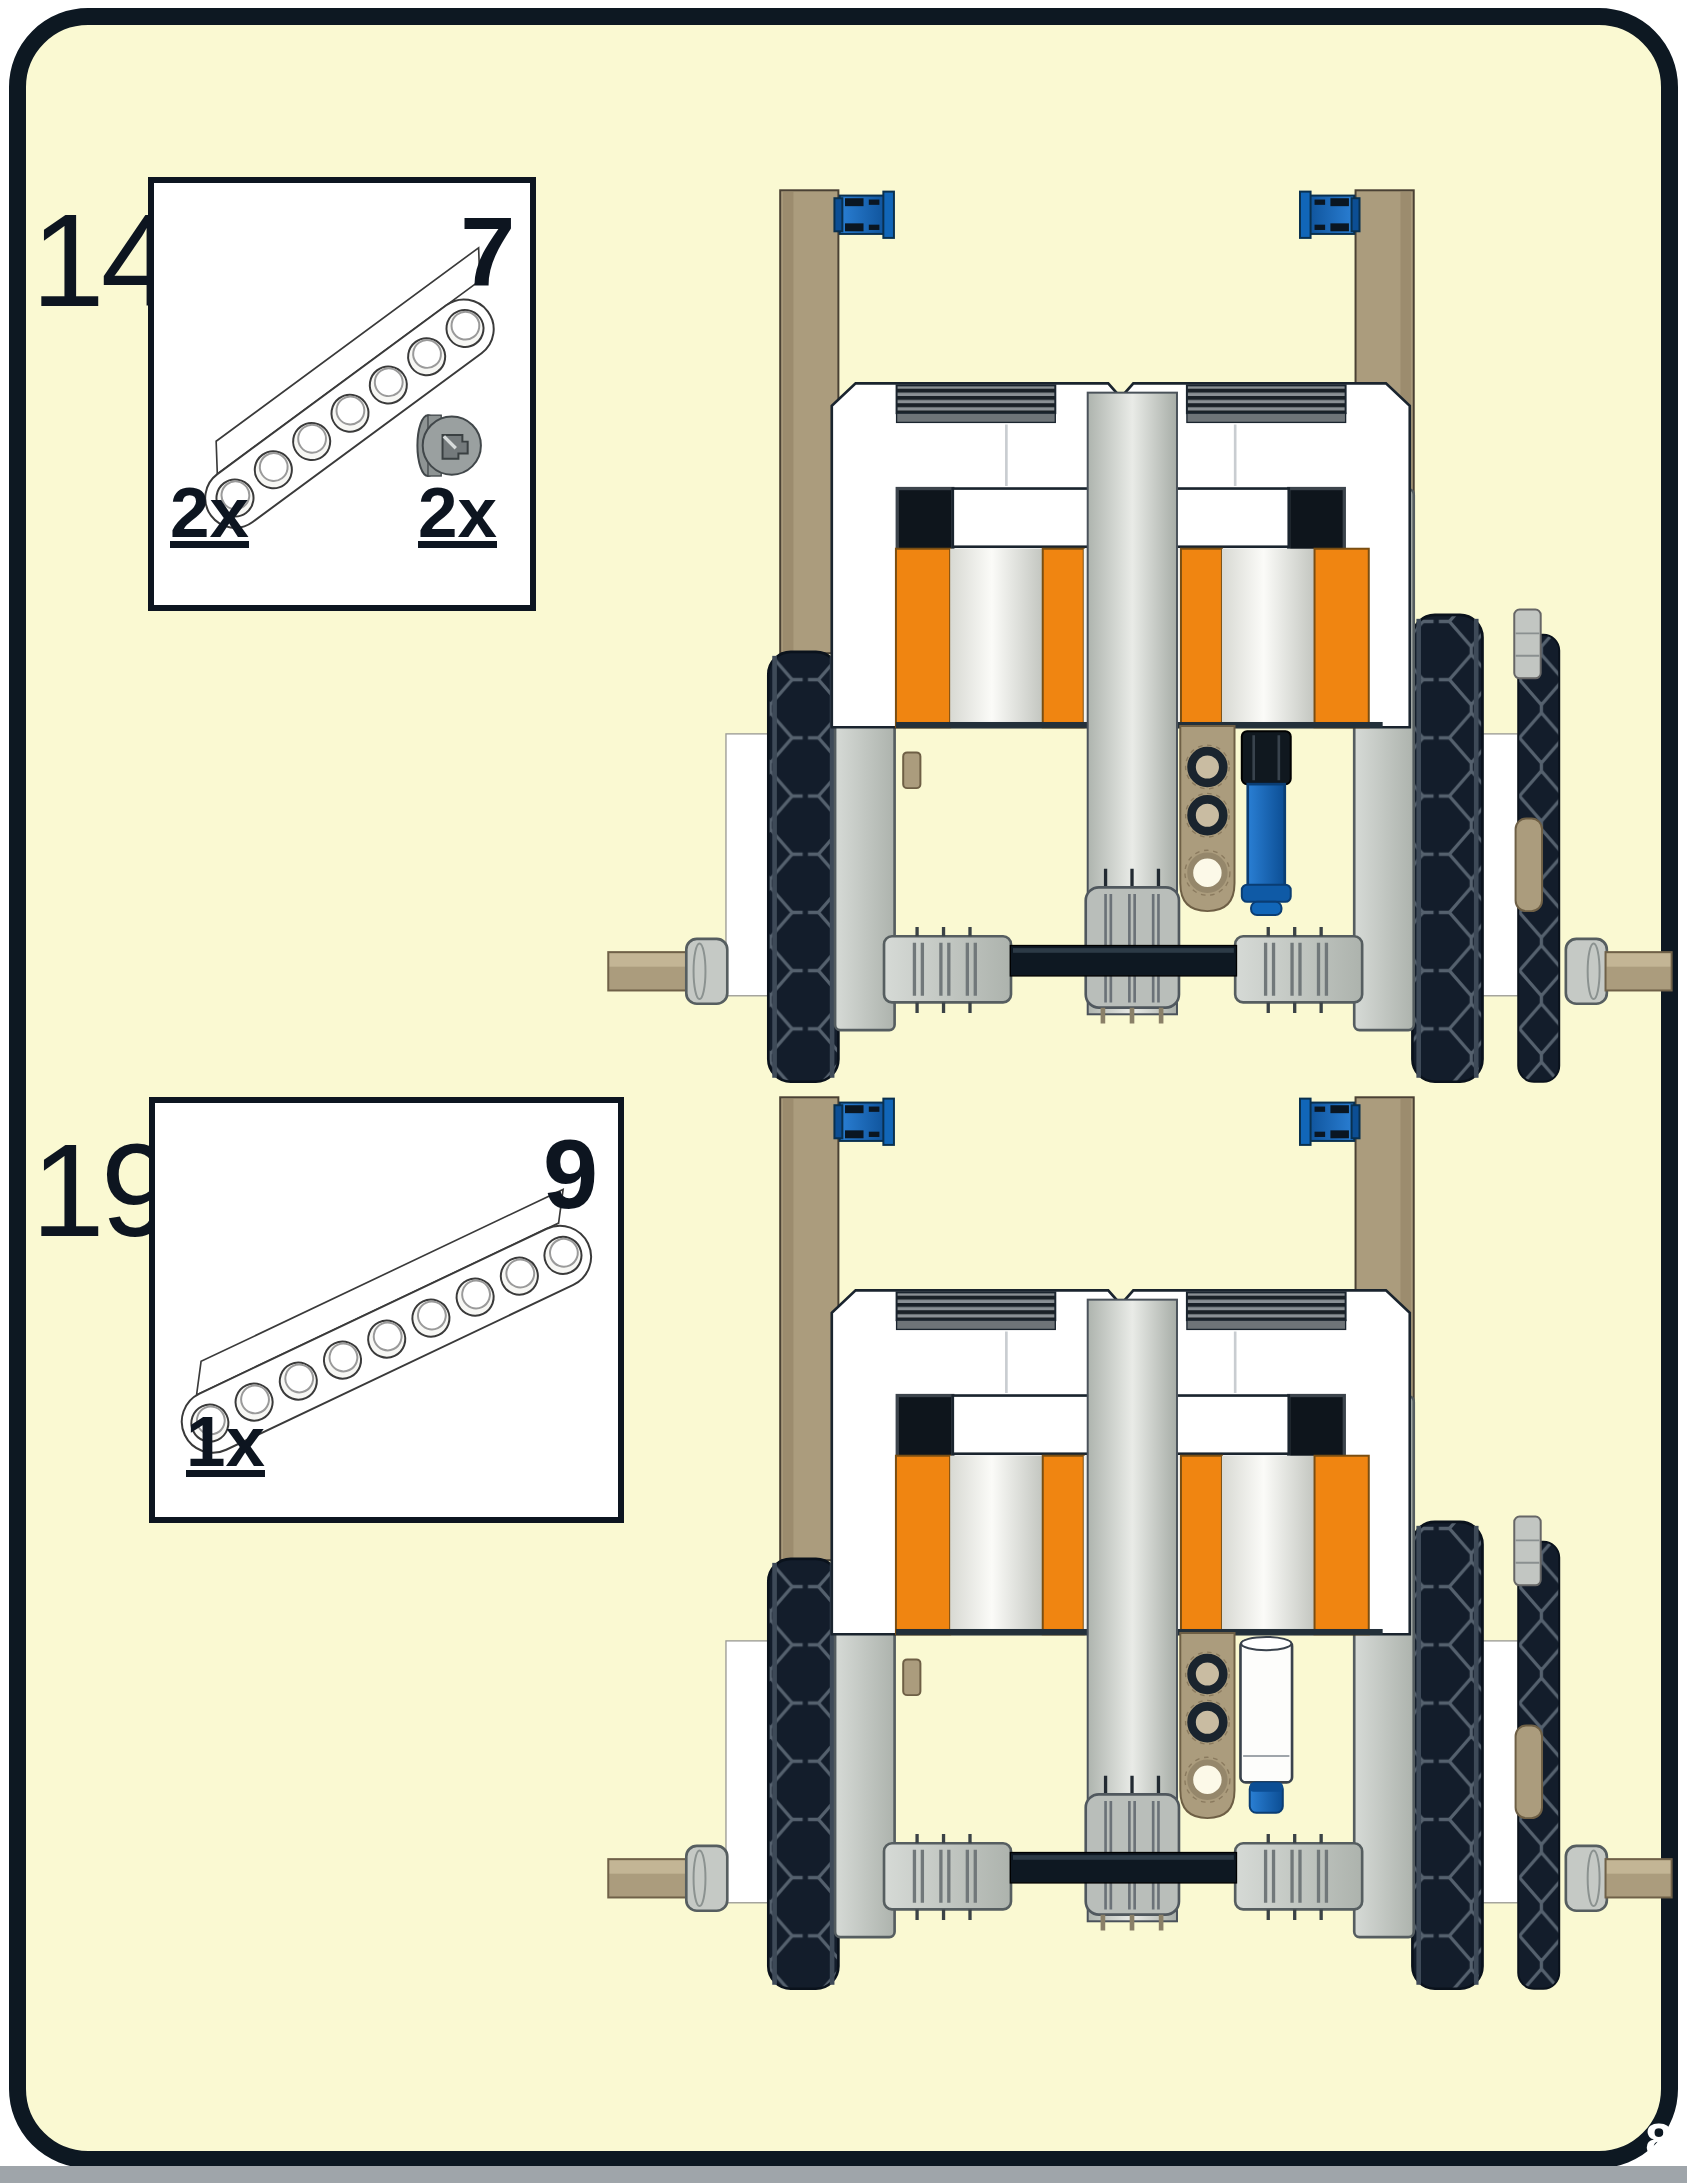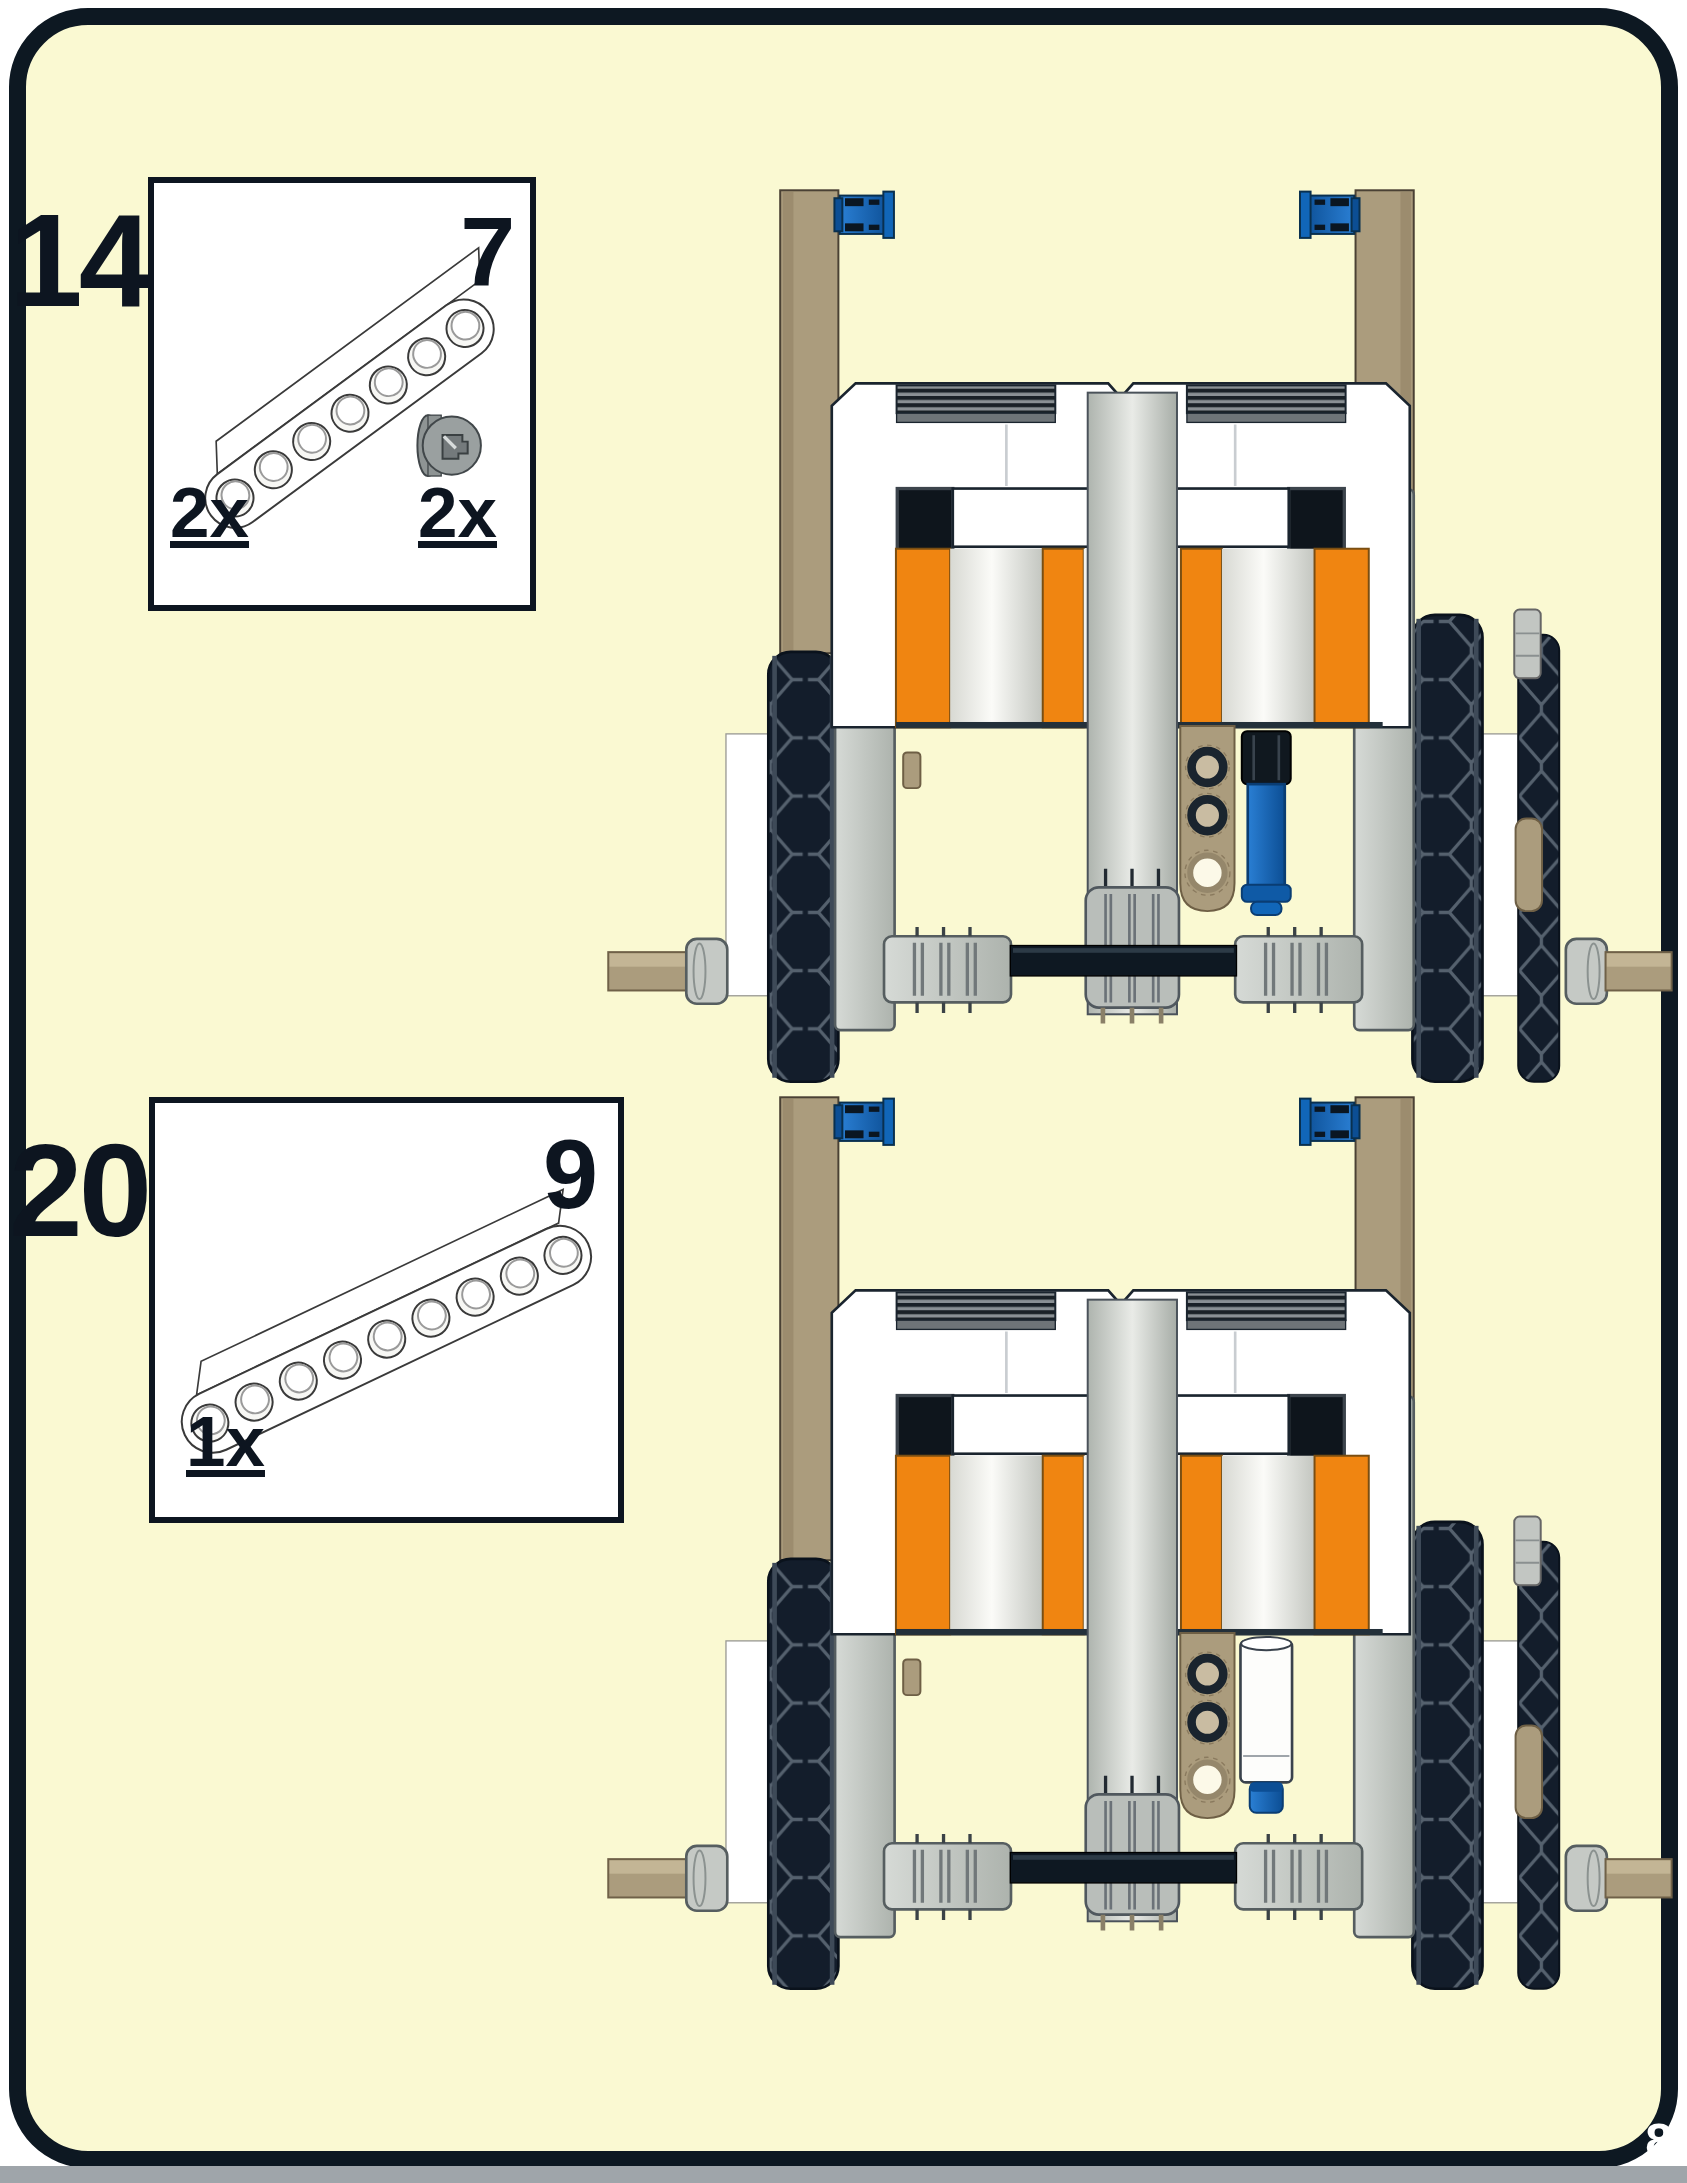--- a/index.html
+++ b/index.html
@@ -10,21 +10,21 @@
   }
   .bottom-edge{position:absolute;left:0;bottom:0;width:1687px;height:17px;background:var(--bottom_edge,#9FA5AA);}
   .sheet{
     position:absolute;left:9.3px;top:8px;right:9.3px;bottom:14.6px;
     background:var(--bg,#FAF9D2);
     border:17px solid var(--frame,#0D1822);
     border-radius:79px;
   }
   .step-number{
     position:absolute;color:var(--ink,#0D1520);
-    font-weight:bold;font-size:132px;line-height:1;letter-spacing:-4px;
+    font-weight:normal;font-size:132px;line-height:1;letter-spacing:-4px;padding-left:22px;
   }
   .parts-box{
     position:absolute;background:#fff;border:6.6px solid var(--ink,#0D1520);
   }
   .parts-box .len-label{
     position:absolute;font-weight:bold;font-size:99px;line-height:1;color:var(--ink,#0D1520);
   }
   .parts-box .qty{
     position:absolute;font-weight:bold;font-size:71px;line-height:1;color:var(--ink,#0D1520);text-decoration:underline;
   }
@@ -228,21 +228,21 @@
   <div class="len-label" style="top:18.5px;right:14.6px;">7</div>
   <div class="qty" style="left:16px;bottom:57px;">2x</div>
   <div class="qty" style="right:33px;bottom:57px;">2x</div>
 </div>
 
 <svg class="assembly" style="left:595px;top:185px;" width="1078" height="906" viewBox="0 0 1630 1370">
   <use href="#asm"></use>
   <use href="#pin-blue"></use>
 </svg>
 
-<div class="step-number" style="left:9.3px;top:1125px;">20</div>
+<div class="step-number" style="left:9.3px;top:1125px;">19</div>
 
 <div class="parts-box" style="left:149px;top:1097px;width:463px;height:414px;">
   <svg class="box-art" viewBox="0 0 700 626">
 
     <g transform="translate(45,502) rotate(-25.4)">
       <path d="M42,-47 L70,-90 L676,-90 L648,-47 Z" style="fill:#FFFFFF;stroke:#3A3A3A;stroke-width:2.5"></path>
       <rect x="0" y="-47" width="675" height="94" rx="47" style="fill:#FFFFFF;stroke:#3A3A3A;stroke-width:3"></rect>
       <use href="#hole7" x="42" y="0"></use>
         <use href="#hole7" x="116" y="0"></use>
         <use href="#hole7" x="190" y="0"></use>

